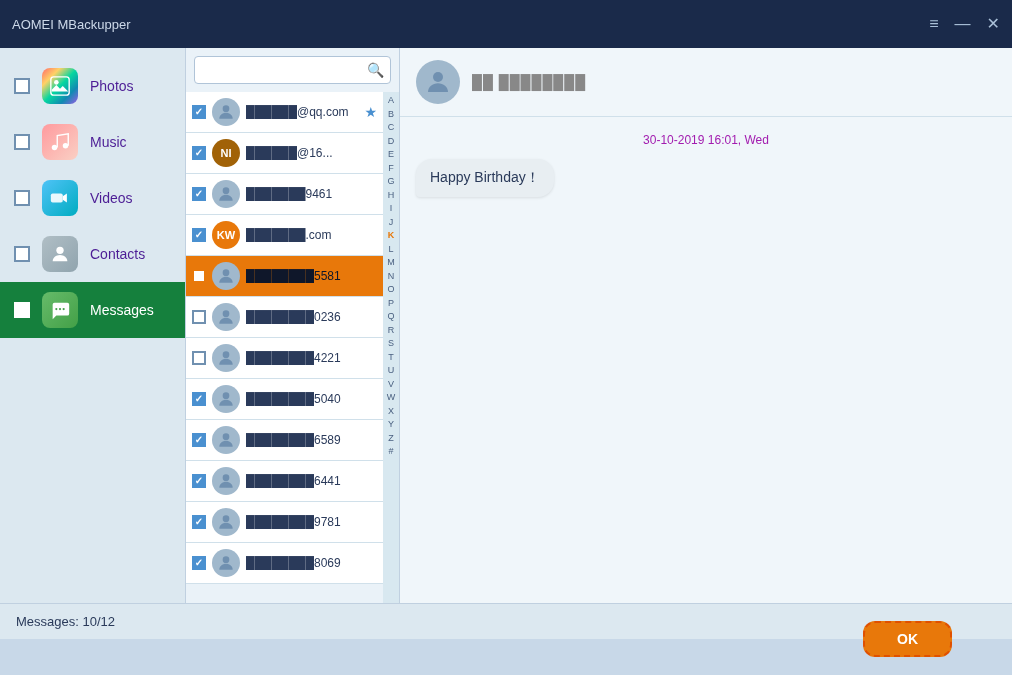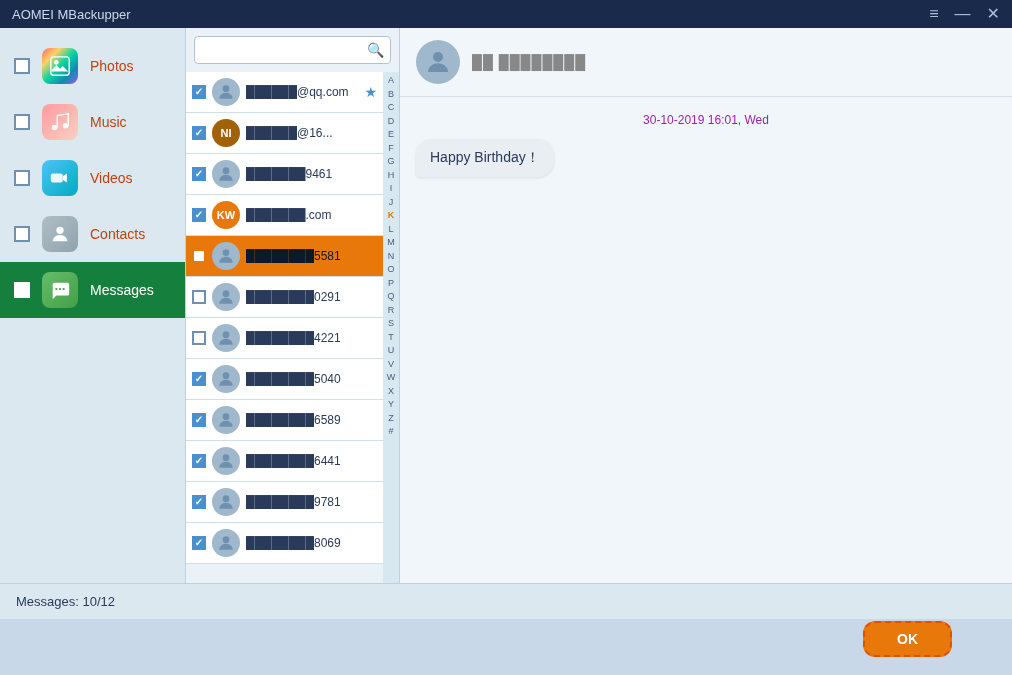--- a/index.html
+++ b/index.html
@@ -9,21 +9,21 @@
       background: #c8d8e8;
       font-family: 'Segoe UI', Arial, sans-serif;
       font-size: 13px;
       overflow: hidden;
       position: relative;
     }
 
     
     .title-bar {
       width: 100%;
-      height: 28px;
+      height: 48px;
       background: #1a2a4a;
       display: flex;
       align-items: center;
       justify-content: space-between;
       padding: 0 12px;
       color: white;
       gap: 16px;
     }
     .title-bar-left {
       display: flex;
@@ -58,21 +58,21 @@
       background: #dce8f0;
       padding: 10px 0;
       flex-shrink: 0;
     }
     .sidebar-item {
       display: flex;
       align-items: center;
       gap: 12px;
       padding: 10px 14px;
       cursor: pointer;
-      color: #c2410c;
+      color: #4c1d95;
       font-size: 14px;
     }
     .sidebar-item.active {
       background: #15803d;
       color: white;
     }
     .sidebar-item .checkbox {
       width: 16px;
       height: 16px;
       border: 2px solid #7090b0;
@@ -484,21 +484,21 @@
             <span class="contact-name">████████5581</span>
           </div>
           <div class="contact-item">
             <div class="cb"></div>
             <div class="contact-avatar">
               <svg width="20" height="20" viewBox="0 0 24 24">
                 <circle cx="12" cy="8" r="4" fill="#7090b0"></circle>
                 <path d="M4 20c0-4 3.6-7 8-7s8 3 8 7" fill="#7090b0"></path>
               </svg>
             </div>
-            <span class="contact-name">████████0291</span>
+            <span class="contact-name">████████0236</span>
           </div>
           <div class="contact-item">
             <div class="cb"></div>
             <div class="contact-avatar">
               <svg width="20" height="20" viewBox="0 0 24 24">
                 <circle cx="12" cy="8" r="4" fill="#7090b0"></circle>
                 <path d="M4 20c0-4 3.6-7 8-7s8 3 8 7" fill="#7090b0"></path>
               </svg>
             </div>
             <span class="contact-name">████████4221</span>

